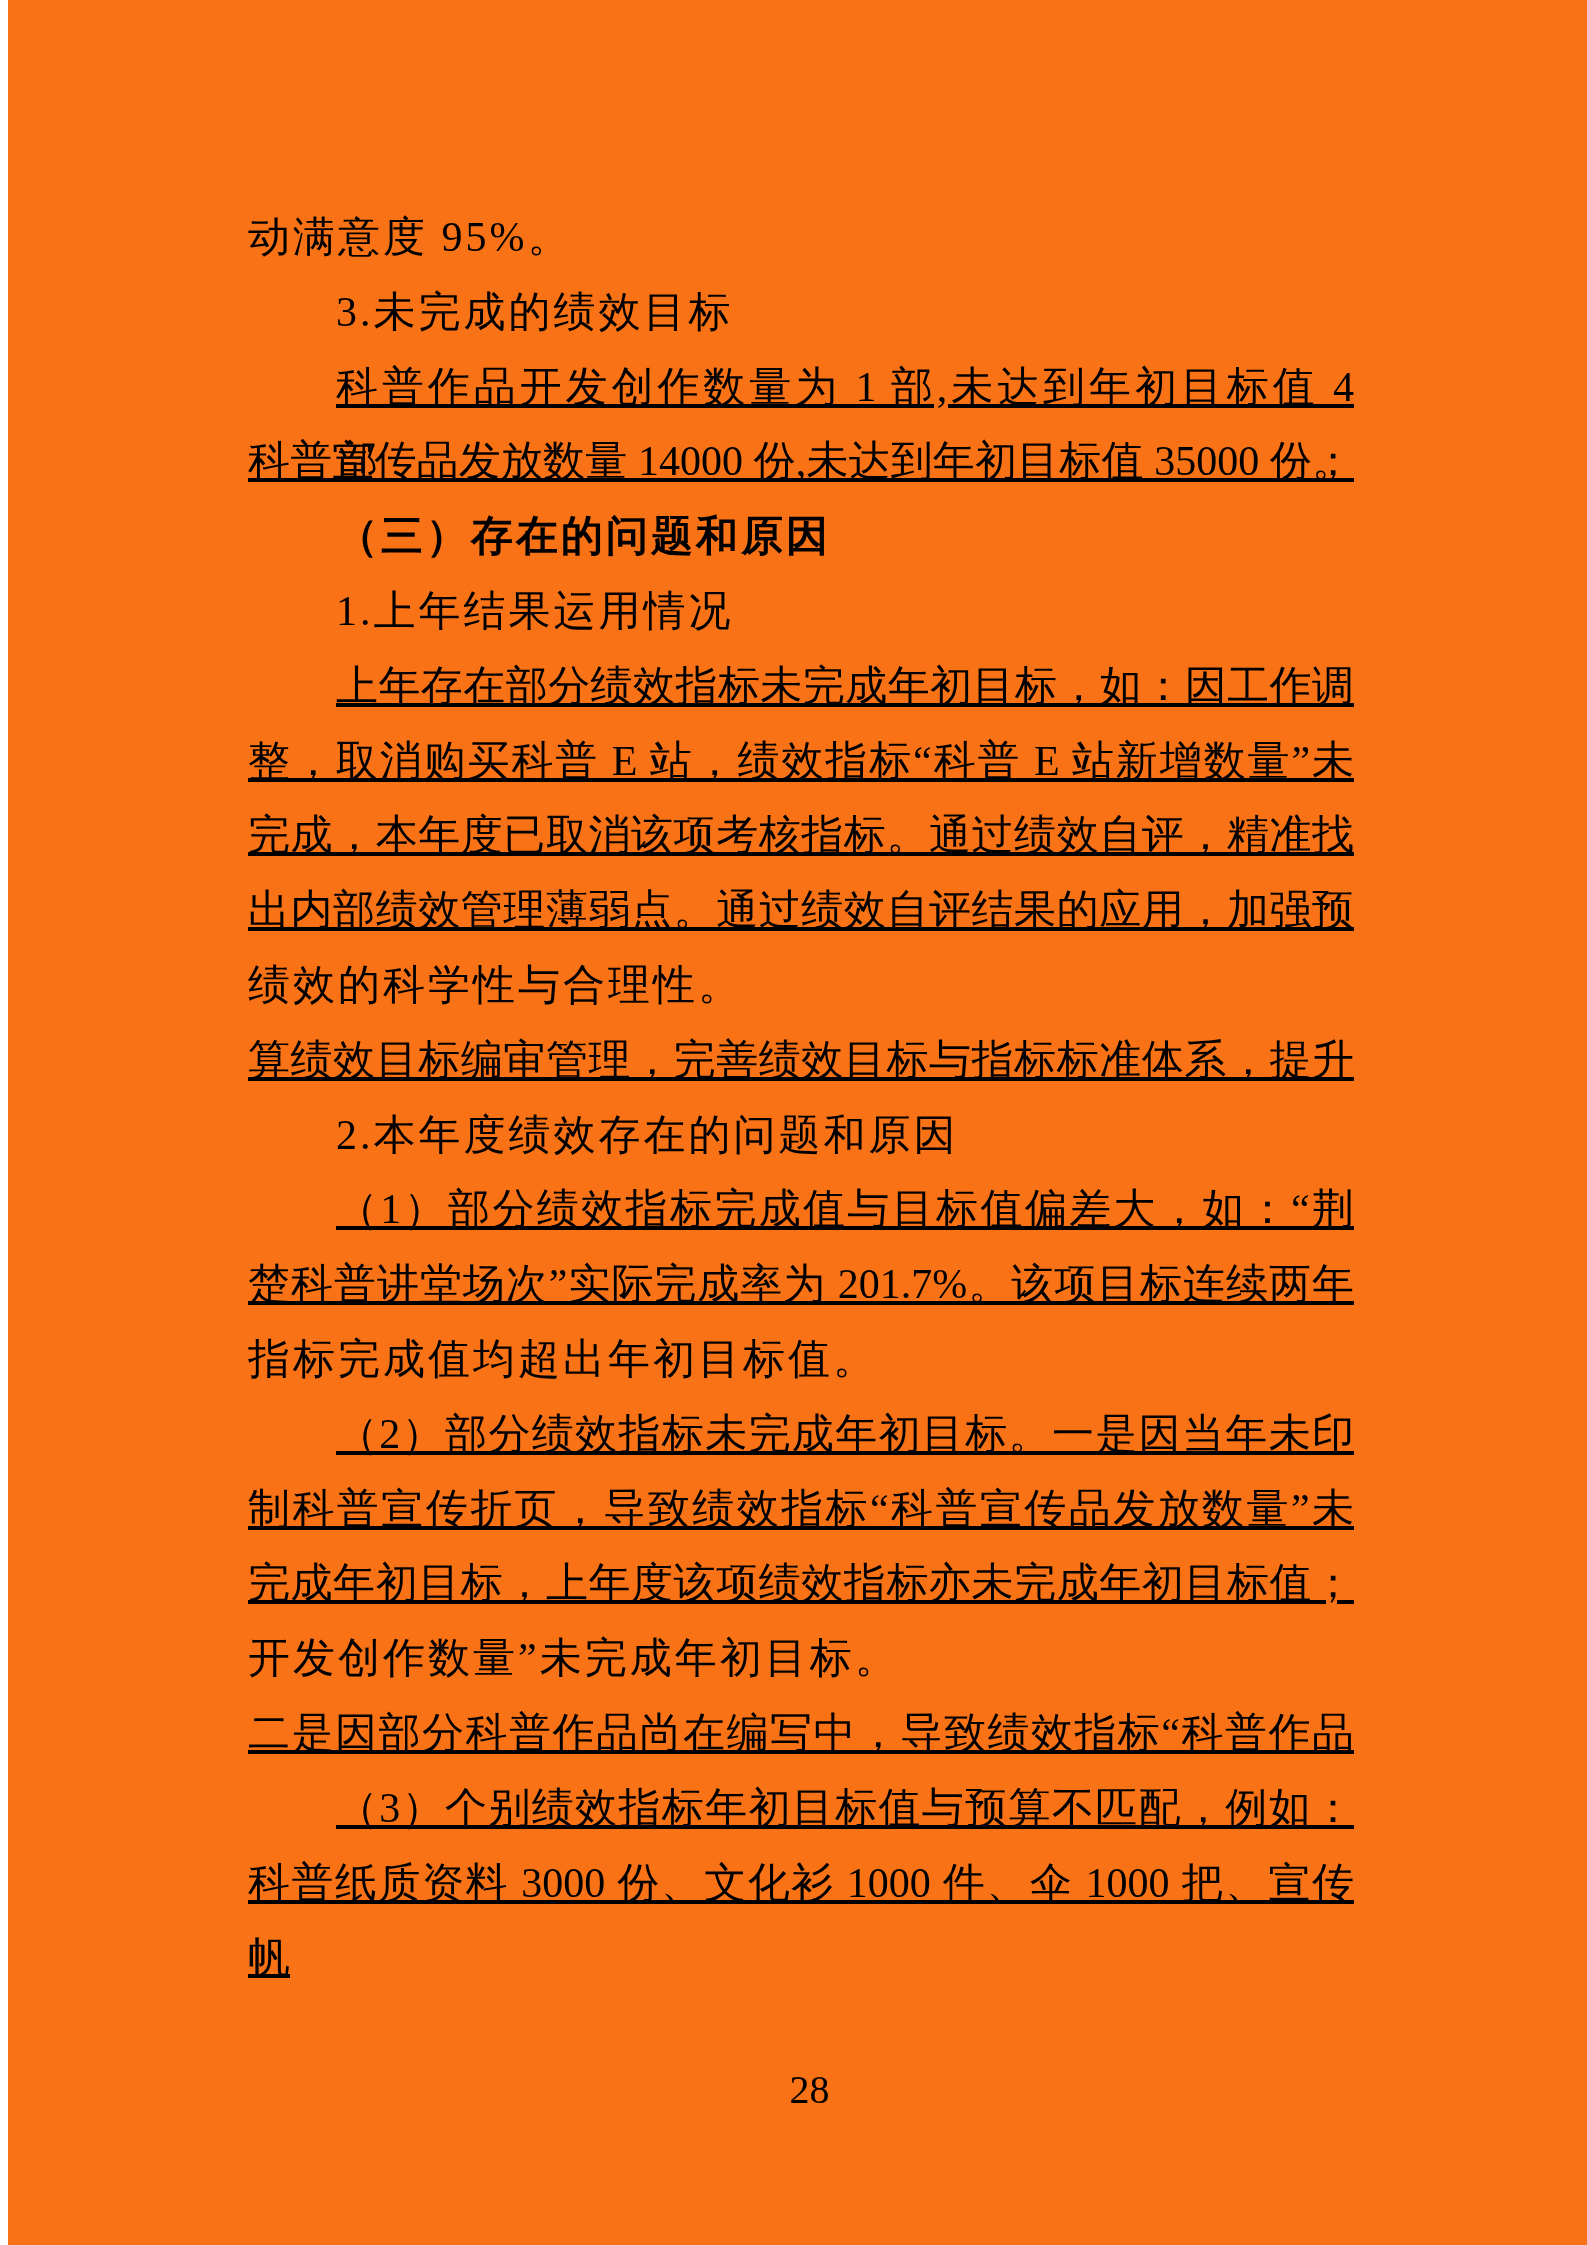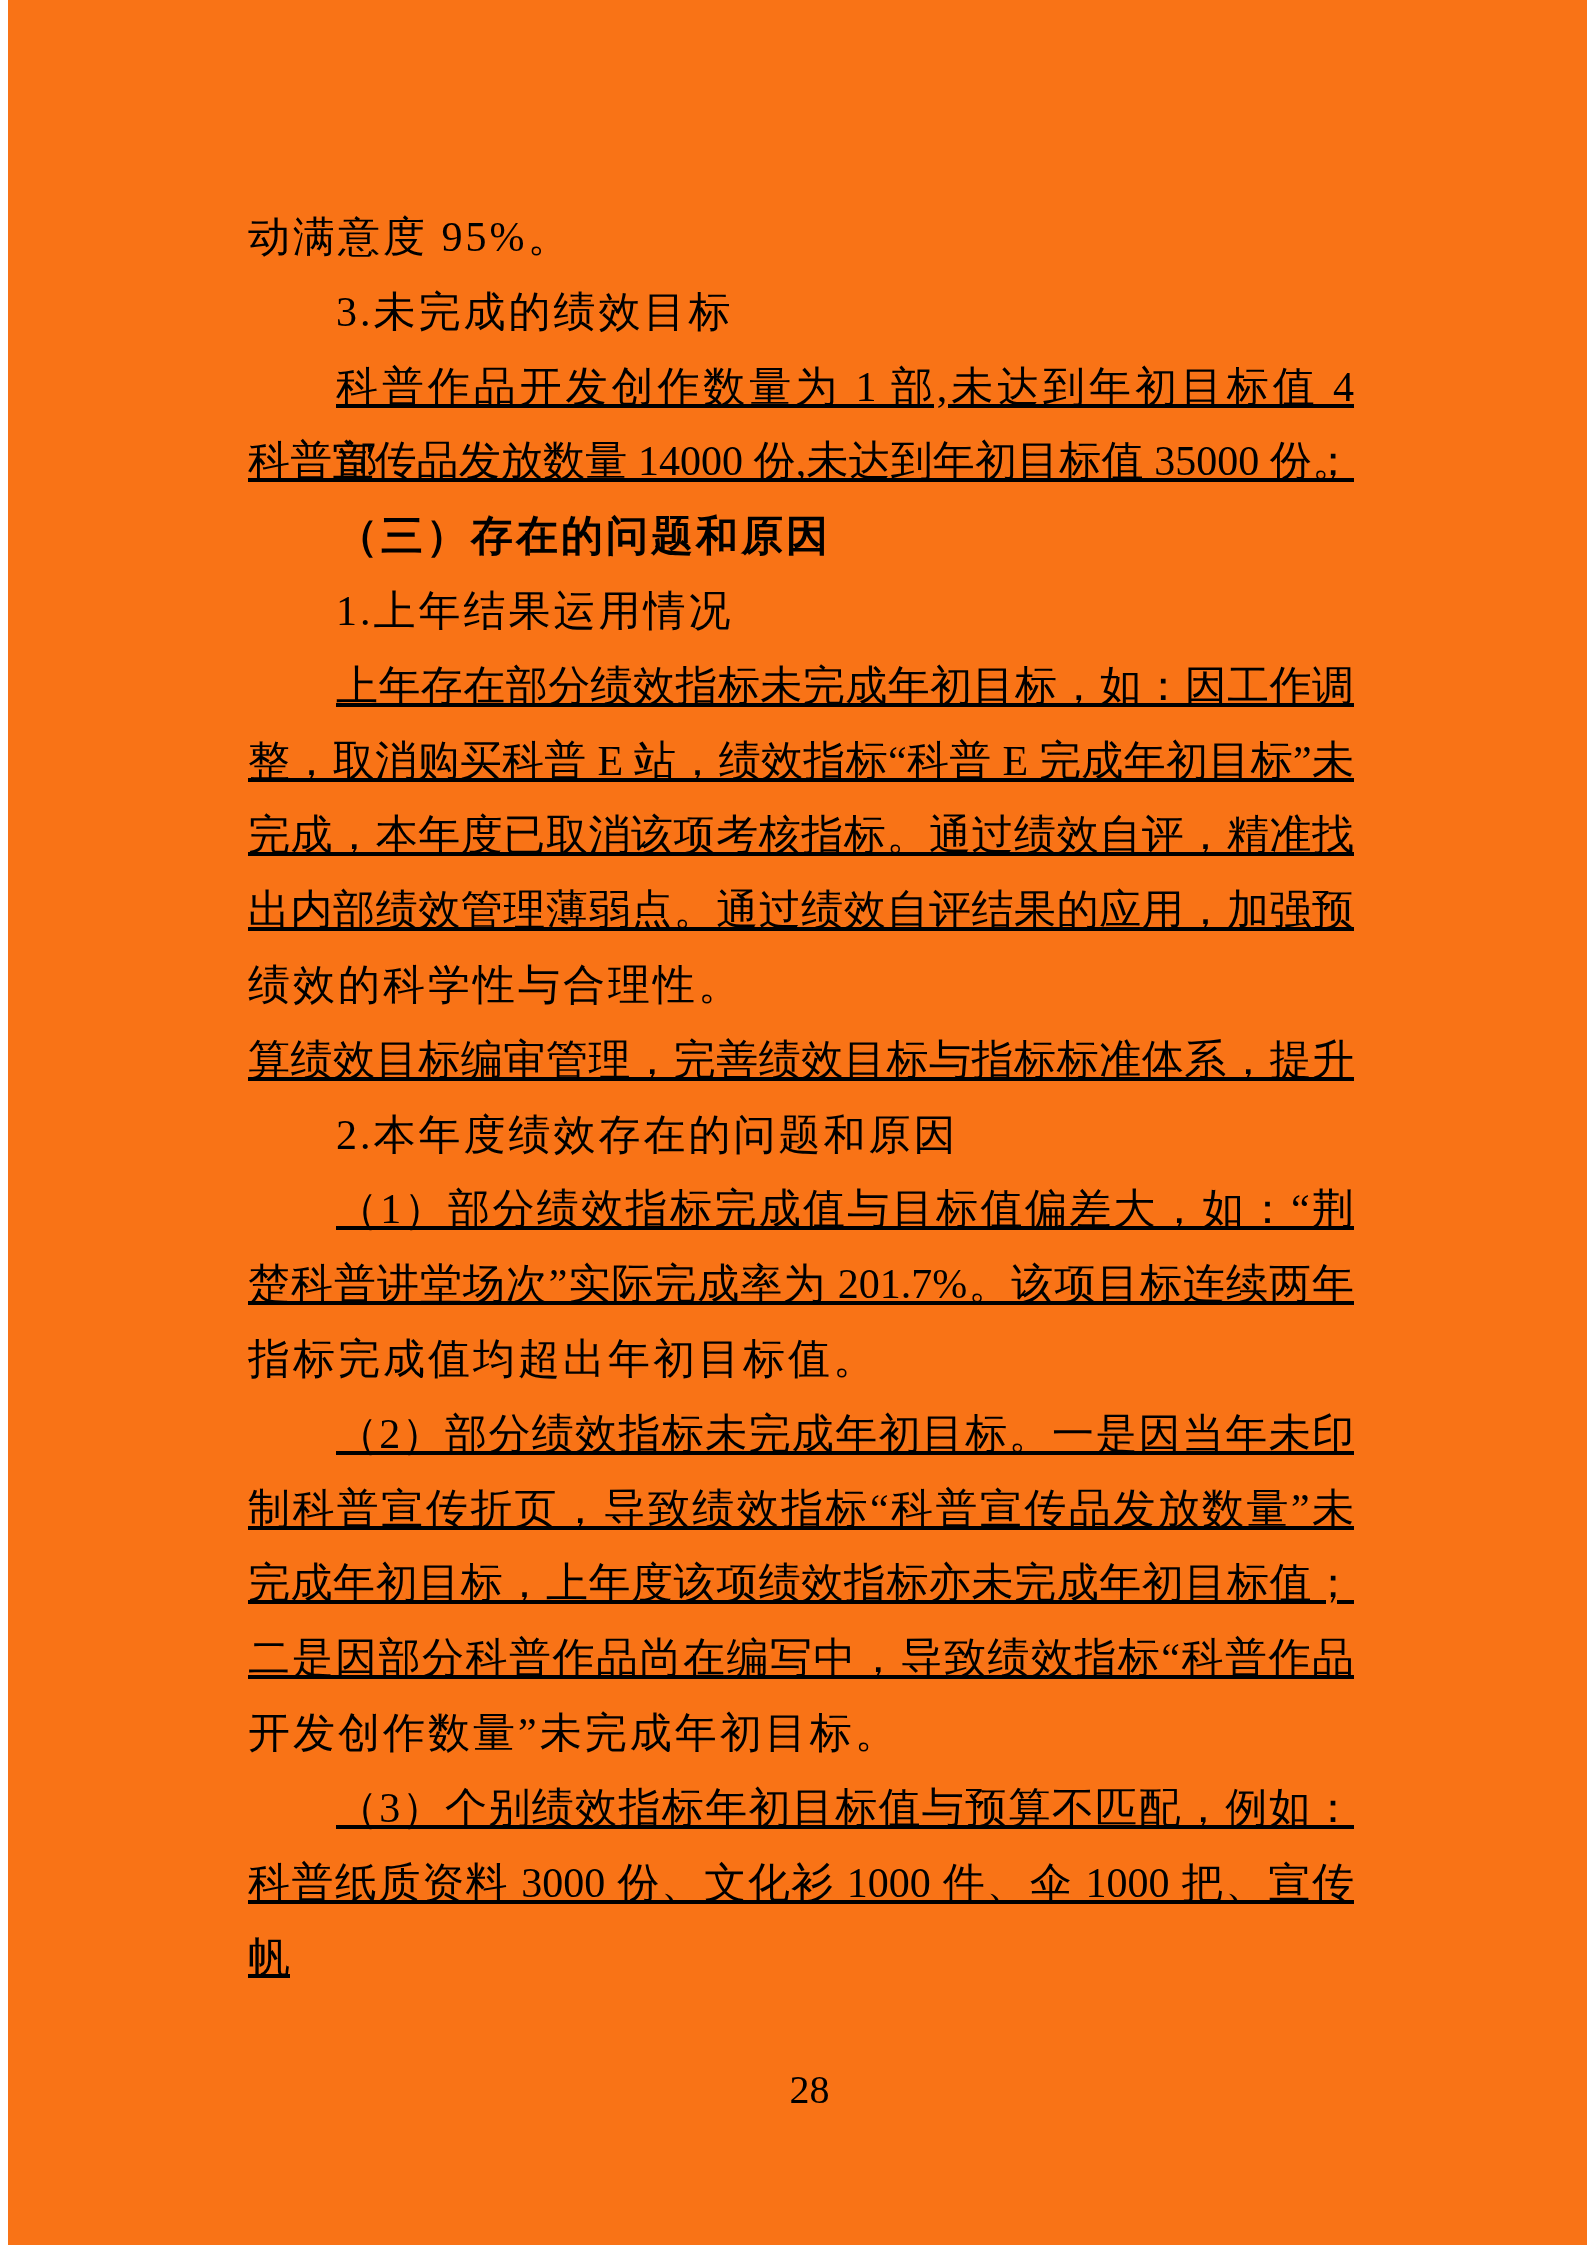--- a/index.html
+++ b/index.html
@@ -67,31 +67,31 @@
 
 <div class="page">
   <div class="content">
     <div class="line last">动满意度 95%。</div>
     <div class="line indent last">3.未完成的绩效目标</div>
     <div class="line indent full">科普作品开发创作数量为 1 部,未达到年初目标值 4 部；</div>
     <div class="line full">科普宣传品发放数量 14000 份,未达到年初目标值 35000 份。</div>
     <div class="line indent last bold">（三）存在的问题和原因</div>
     <div class="line indent last">1.上年结果运用情况</div>
     <div class="line indent full">上年存在部分绩效指标未完成年初目标，如：因工作调</div>
-    <div class="line full">整，取消购买科普 E 站，绩效指标“科普 E 完成年初目标”未</div>
+    <div class="line full">整，取消购买科普 E 站，绩效指标“科普 E 站新增数量”未</div>
     <div class="line full">完成，本年度已取消该项考核指标。通过绩效自评，精准找</div>
     <div class="line full">出内部绩效管理薄弱点。通过绩效自评结果的应用，加强预</div>
     <div class="line last">绩效的科学性与合理性。</div>
     <div class="line full">算绩效目标编审管理，完善绩效目标与指标标准体系，提升</div>
     <div class="line indent last">2.本年度绩效存在的问题和原因</div>
     <div class="line indent full">（1）部分绩效指标完成值与目标值偏差大，如：“荆</div>
     <div class="line full">楚科普讲堂场次”实际完成率为 201.7%。该项目标连续两年</div>
     <div class="line last">指标完成值均超出年初目标值。</div>
     <div class="line indent full">（2）部分绩效指标未完成年初目标。一是因当年未印</div>
     <div class="line full">制科普宣传折页，导致绩效指标“科普宣传品发放数量”未</div>
     <div class="line full">完成年初目标，上年度该项绩效指标亦未完成年初目标值；</div>
+    <div class="line last">开发创作数量”未完成年初目标。</div>
     <div class="line full">二是因部分科普作品尚在编写中，导致绩效指标“科普作品</div>
-    <div class="line last">开发创作数量”未完成年初目标。</div>
     <div class="line indent full">（3）个别绩效指标年初目标值与预算不匹配，例如：</div>
     <div class="line full">科普纸质资料 3000 份、文化衫 1000 件、伞 1000 把、宣传帆</div>
   </div>
   <div class="footer">28</div>
 </div>
 
 </body></html>

